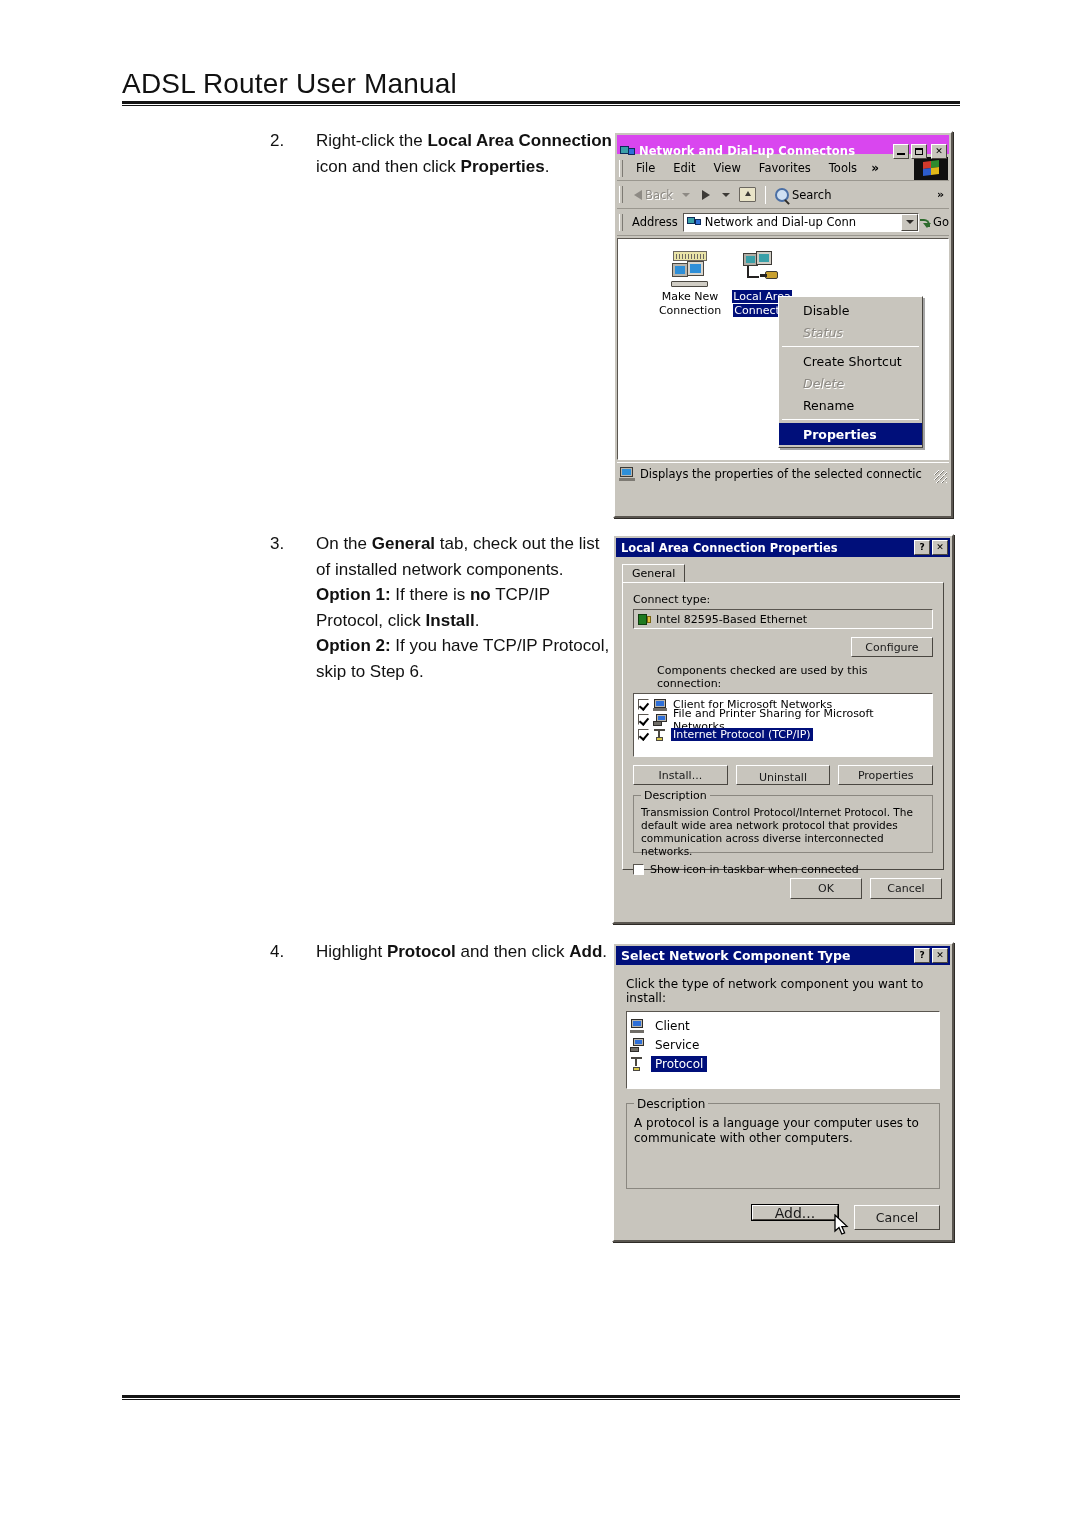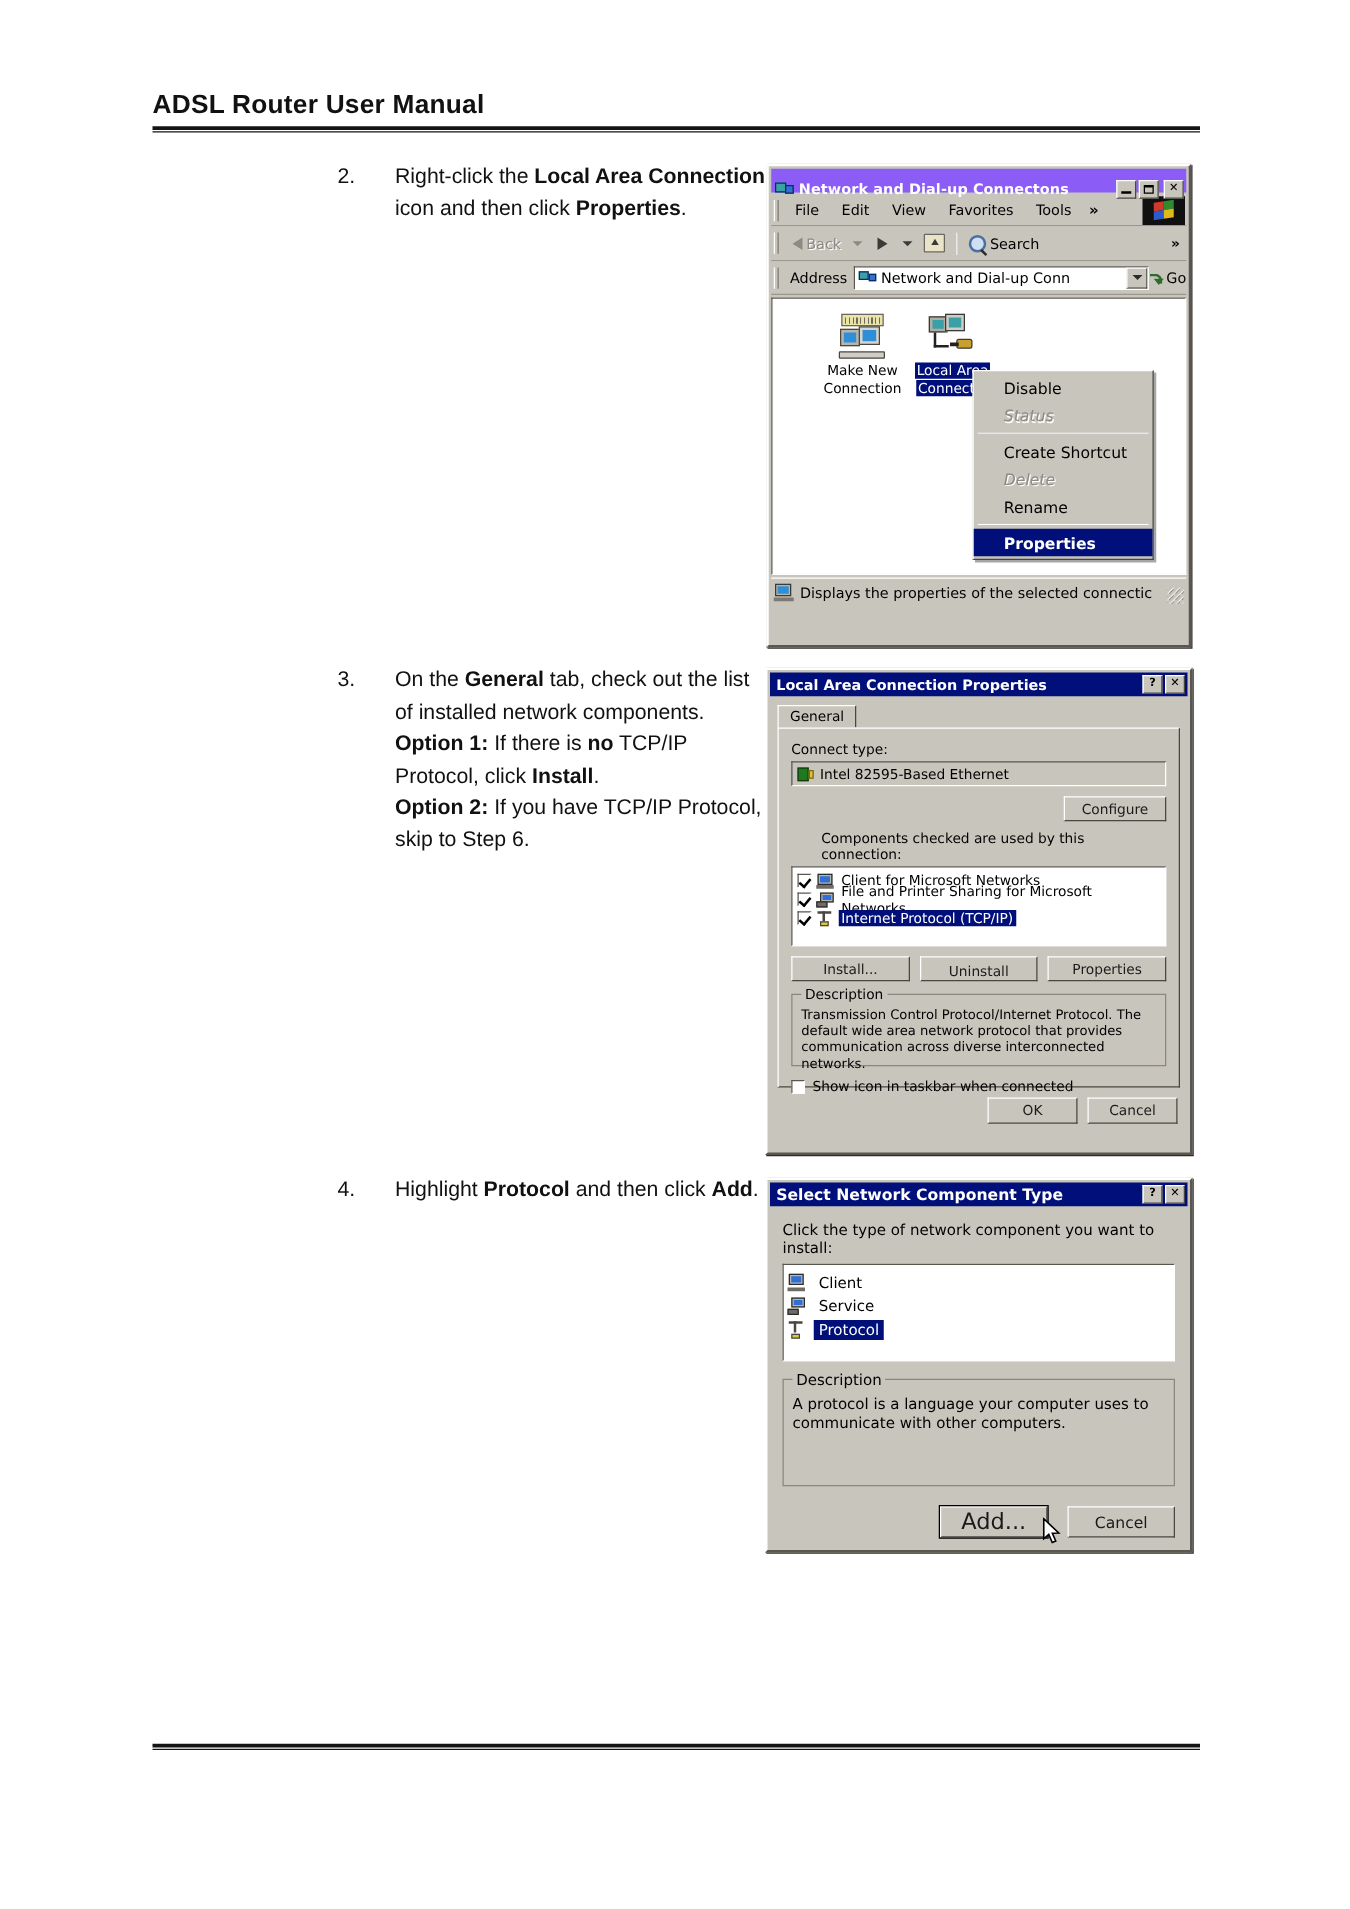--- a/index.html
+++ b/index.html
@@ -10,21 +10,21 @@
     font-family:"Liberation Sans", sans-serif;
     position:relative;
     overflow:hidden;
   }
 
   
   #page-header {
     position:absolute; left:122px; top:70px; width:838px;
   }
   #page-header .htitle {
-    font-size:21px; font-weight:bold; color:#111;
+    font-size:28px; font-weight:normal; color:#111;
     letter-spacing:0.2px; line-height:28px;
   }
   #page-header .hrule {
     margin-top:3px;
     border-top:3px solid #141414;
     border-bottom:1px solid #141414;
     height:5px;
   }
   #page-footer {
     position:absolute; left:122px; top:1395px; width:838px;
@@ -62,21 +62,21 @@
     font-size:11px;
     color:#000;
     border-top:2px solid #ffffff;
     border-left:2px solid #ffffff;
     border-right:2px solid #5a5650;
     border-bottom:2px solid #5a5650;
     box-shadow:1px 1px 0 #2e2b27;
   }
   .titlebar {
     height:19px; margin:2px;
-    background:#8b5cf6;
+    background:#d946ef;
     display:flex; align-items:center;
     padding:13px 2px 0 3px;
     color:#fff;
   }
   .titlebar .tb-title {
     font-size:11.5px; font-weight:bold;
     white-space:nowrap; overflow:hidden;
     margin-left:4px; flex:1;
     letter-spacing:0.1px;
   }
@@ -675,21 +675,21 @@
         <span class="name sel">Protocol</span>
       </div>
     </div>
 
     <div class="groupbox" style="margin-top:14px;height:86px;padding-top:12px;">
       <div class="gb-label" style="font-size:12px;">Description</div>
       <div style="font-size:12px;line-height:15px;">A protocol is a language your computer uses to communicate with other computers.</div>
     </div>
 
     <div style="display:flex;justify-content:flex-end;gap:16px;margin-top:16px;position:relative;">
-      <div class="btn default" style="width:86px;height:25px;font-size:18px;">
+      <div class="btn default" style="width:86px;height:15px;font-size:14px;">
           <span>Add...</span>
         </div>
       <div class="btn" style="width:86px;height:25px;font-size:12.5px;">
           <span>Cancel</span>
         </div>
       <div class="cursor-arrow" style="left:208px; top:9px;">
         <svg width="16" height="22" viewBox="0 0 16 22">
           <path d="M1 1 L1 17 L5 13.5 L7.8 20 L10.6 18.8 L7.9 12.6 L13 12.4 Z" fill="#ffffff" stroke="#000000" stroke-width="1.3" stroke-linejoin="miter"></path>
         </svg>
       </div>

